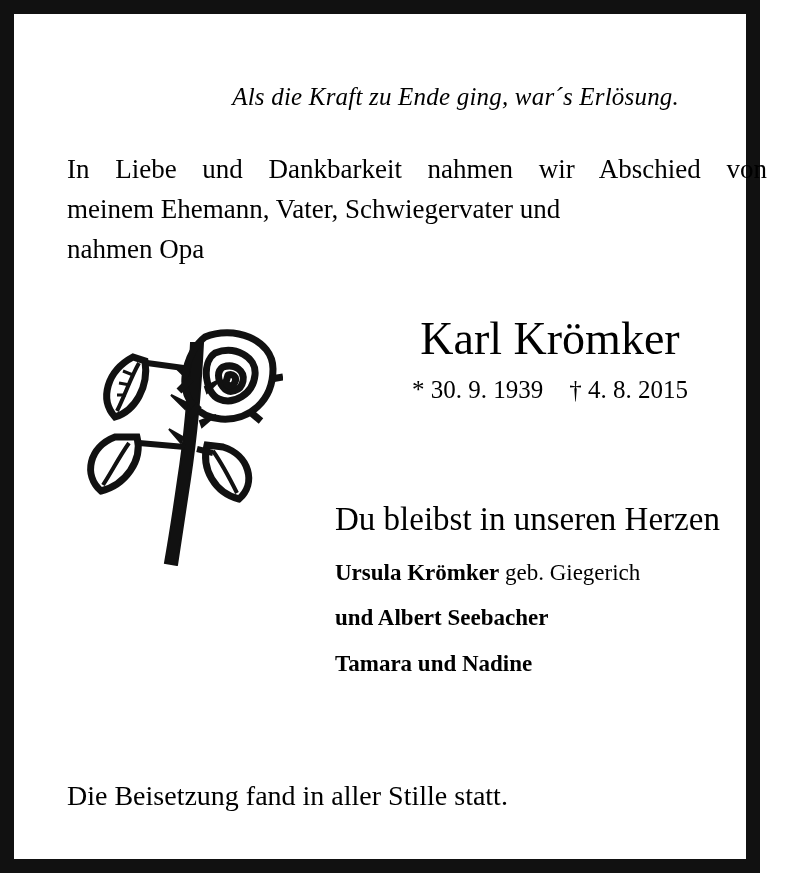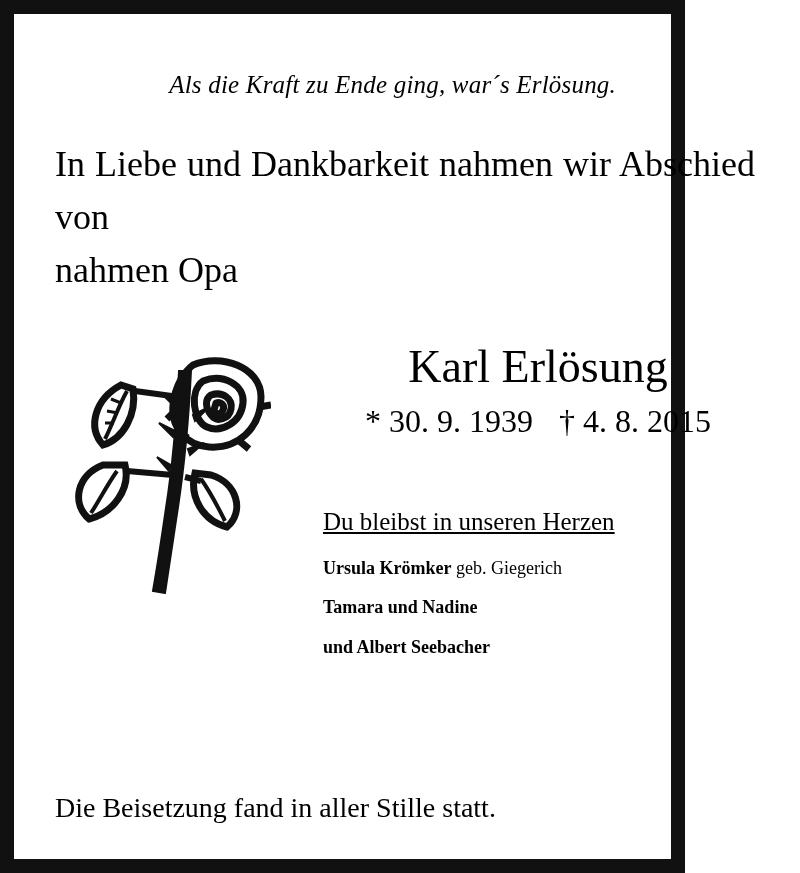--- a/index.html
+++ b/index.html
@@ -10,46 +10,46 @@
   body {
     width: 800px;
     height: 873px;
     font-family: "Liberation Serif", serif;
     color: #000000;
     overflow: hidden;
   }
   .obituary {
     position: relative;
     box-sizing: border-box;
-    width: 685px;
+    width: 760px;
     height: 873px;
     background: #ffffff;
     border: 14px solid #111111;
-    padding: 5px;
+    padding: 17px;
   }
   .inner {
     position: relative;
     box-sizing: border-box;
     width: 100%;
     height: 100%;
     background: #ffffff;
     padding: 34px 48px 28px 36px;
   }
   .epitaph {
     text-align: right;
     font-style: italic;
     font-size: 25px;
     line-height: 1.25;
     letter-spacing: 0.2px;
     padding-right: 2px;
     margin-top: 16px;
   }
   .intro {
     margin-top: 38px;
-    font-size: 36px;
+    font-size: 27px;
     line-height: 1.47;
     text-align: justify;
     width: 700px;
   }
   .intro .line1 { display: block; text-align: justify; text-align-last: justify; }
   .intro .line2 { display: block; }
   .intro .line3 { display: block; }
 
   .body-area {
     position: relative;
@@ -68,34 +68,33 @@
     width: 430px;
   }
   .name {
     font-size: 46px;
     line-height: 1.05;
     text-align: center;
     white-space: nowrap;
   }
   .dates {
     margin-top: 12px;
-    font-size: 32px;
+    font-size: 25px;
     text-align: center;
     white-space: nowrap;
   }
   .dates .gap { display: inline-block; width: 26px; }
   .farewell {
-    margin-top: 66px;
-    font-size: 25px;
+    margin-top: 94px;
+    font-size: 33px;
     line-height: 1.3;
-    text-decoration: underline;
   }
   .mourners {
     margin-top: 18px;
-    font-size: 18px;
+    font-size: 23px;
   }
   .mourner {
     margin-top: 17px;
     line-height: 1.25;
     white-space: nowrap;
   }
   .mourner b { font-weight: bold; }
   .footer {
     position: absolute;
     left: 36px;
@@ -106,20 +105,21 @@
 </head>
 <body>
 
 <div class="obituary">
   <div class="inner">
 
     <div class="epitaph">Als die Kraft zu Ende ging, war´s Erlösung.</div>
 
     <div class="intro">
       <span class="line1">In Liebe und Dankbarkeit nahmen wir Abschied von</span>
+      <span class="line2">meinem Ehemann, Vater, Schwiegervater und</span>
       <span class="line3">nahmen Opa</span>
     </div>
 
     <div class="body-area">
 
       <div class="rose">
         <svg viewBox="0 0 210 250" width="210" height="250" aria-hidden="true">
           <g fill="#111111" stroke="#111111" stroke-width="2">
 
             <path d="M118 18 C116 60, 112 110, 105 155 C100 190, 96 215, 92 238 L104 240 C108 214, 112 188, 117 154 C124 108, 128 58, 130 18 Z"></path>
@@ -147,31 +147,31 @@
               <path d="M142 28 C162 20, 184 32, 182 50 C180 70, 160 80, 146 74 C132 68, 128 38, 142 28 Z"></path>
               <path d="M150 42 C162 38, 172 46, 170 56 C168 66, 156 70, 150 62 C144 54, 144 46, 150 42 Z"></path>
               <path d="M155 50 C160 48, 164 52, 162 57 C160 62, 154 62, 153 57 Z"></path>
               <path d="M118 54 L106 66 M126 80 L116 92 M176 86 L188 96 M198 54 L210 52"></path>
             </g>
           </g>
         </svg>
       </div>
 
       <div class="right-col">
-        <div class="name">Karl Erlösung</div>
+        <div class="name">Karl Krömker</div>
         <div class="dates">
           <span>* 30. 9. 1939</span><span class="gap"></span><span>† 4. 8. 2015</span>
         </div>
 
         <div class="farewell">Du bleibst in unseren Herzen</div>
 
         <div class="mourners">
           <div class="mourner"><b>Ursula Krömker</b><span> geb. Giegerich</span></div>
+          <div class="mourner"><b>und Albert Seebacher</b><span></span></div>
           <div class="mourner"><b>Tamara und Nadine</b><span></span></div>
-          <div class="mourner"><b>und Albert Seebacher</b><span></span></div>
         </div>
       </div>
     </div>
 
     <div class="footer">Die Beisetzung fand in aller Stille statt.</div>
 
   </div>
 </div>
 
 </body></html>

